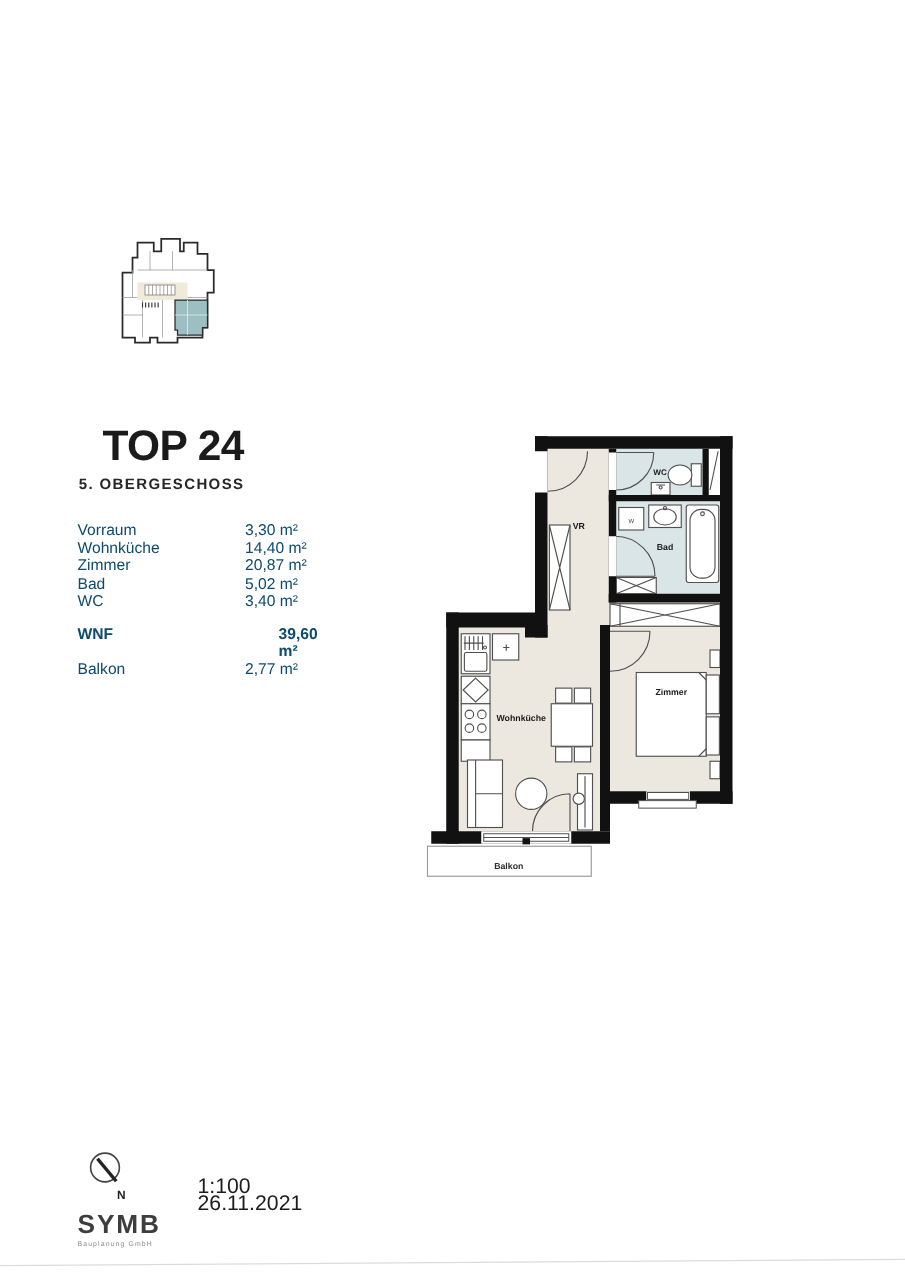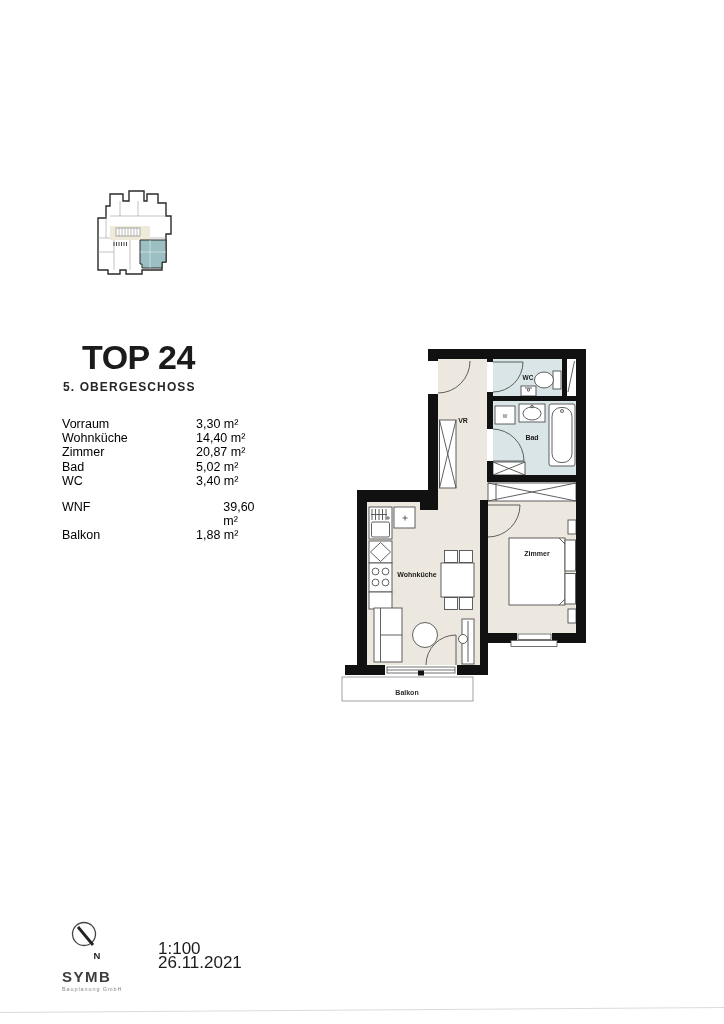--- a/index.html
+++ b/index.html
@@ -7,31 +7,31 @@
     width:724px;height:1024px;position:relative;background:#ffffff;
     font-family:"Liberation Sans", sans-serif;color:#1e1e1e;overflow:hidden;
   }
   .abs{position:absolute;}
   
   #keyplan{left:80px;top:188px;width:100px;height:92px;}
   
   #title{left:62px;top:338px;font-size:34px;font-weight:700;letter-spacing:-0.5px;color:#1b1b1b;margin-left:20px;}
   #subtitle{left:63px;top:380px;font-size:12px;letter-spacing:1.1px;color:#262626;font-weight:bold;}
   
-  #areas{left:62px;top:417px;width:210px;font-size:12.5px;color:#000000;}
+  #areas{left:62px;top:417px;width:210px;font-size:12.5px;color:#0c4a6e;}
   .row{display:flex;height:14.2px;align-items:flex-start;}
   .row .lbl{width:134px;}
-  .row.total{margin-top:12.5px;font-weight:400;gap:29px;}
+  .row.total{margin-top:12.5px;font-weight:700;gap:29px;}
   .row.extra{margin-top:13.5px;}
   
   #plan{left:335px;top:330px;width:280px;height:380px;}
   
   #north{left:62px;top:914px;width:56px;height:52px;}
   #logo{left:62px;top:968px;}
-  #logo .name{font-size:15px;font-weight:700;letter-spacing:1.5px;color:#3d3d3d;}
+  #logo .name{font-size:21px;font-weight:700;letter-spacing:1.5px;color:#3d3d3d;}
   #logo .tag{font-size:5.5px;letter-spacing:0.9px;color:#8a8a8a;margin-top:1px;}
   #scaledate{left:158px;top:942px;font-size:17px;font-weight:400;line-height:14px;color:#1c1c1c;}
   #bottomline{left:0;top:1012px;width:724px;height:1px;background:#dcdcdc;transform:rotate(-0.4deg);transform-origin:left center;}
   svg text{font-family:"Liberation Sans", sans-serif;}
 </style>
 </head>
 <body>
 
 <svg id="keyplan" class="abs" viewBox="0 0 100 92" xmlns="http://www.w3.org/2000/svg">
   <path d="M18,30 H26 V18 H30 V6 H43 V13 H49 V3 H64 V13 H67 V6 H78 V15 H86 V28 H91 V46 H86 V74 H82 V82 H62 V86 H46 V82 H40 V86 H28 V82 H18 Z" fill="#ffffff" stroke="#2a2a2a" stroke-width="1.4" stroke-linejoin="miter"></path>
@@ -67,21 +67,21 @@
   <div class="row">
     <span class="lbl">WC</span>
     <span class="val">3,40 m²</span>
   </div>
   <div class="row total">
     <span class="lbl">WNF</span>
     <span class="val">39,60 m²</span>
   </div>
   <div class="row extra">
     <span class="lbl">Balkon</span>
-    <span class="val">1,88 m²</span>
+    <span class="val">2,77 m²</span>
   </div>
 </div>
 
 <svg id="plan" class="abs" viewBox="0 0 280 380" xmlns="http://www.w3.org/2000/svg">
 
   <g>
     <rect x="103" y="29" width="49" height="142" fill="#EDE8DF"></rect>
     <rect x="103" y="145" width="138" height="27" fill="#EDE8DF"></rect>
     <rect x="153" y="171" width="88" height="132" fill="#EDE8DF"></rect>
     <rect x="32" y="168" width="113" height="167" fill="#EDE8DF"></rect>

